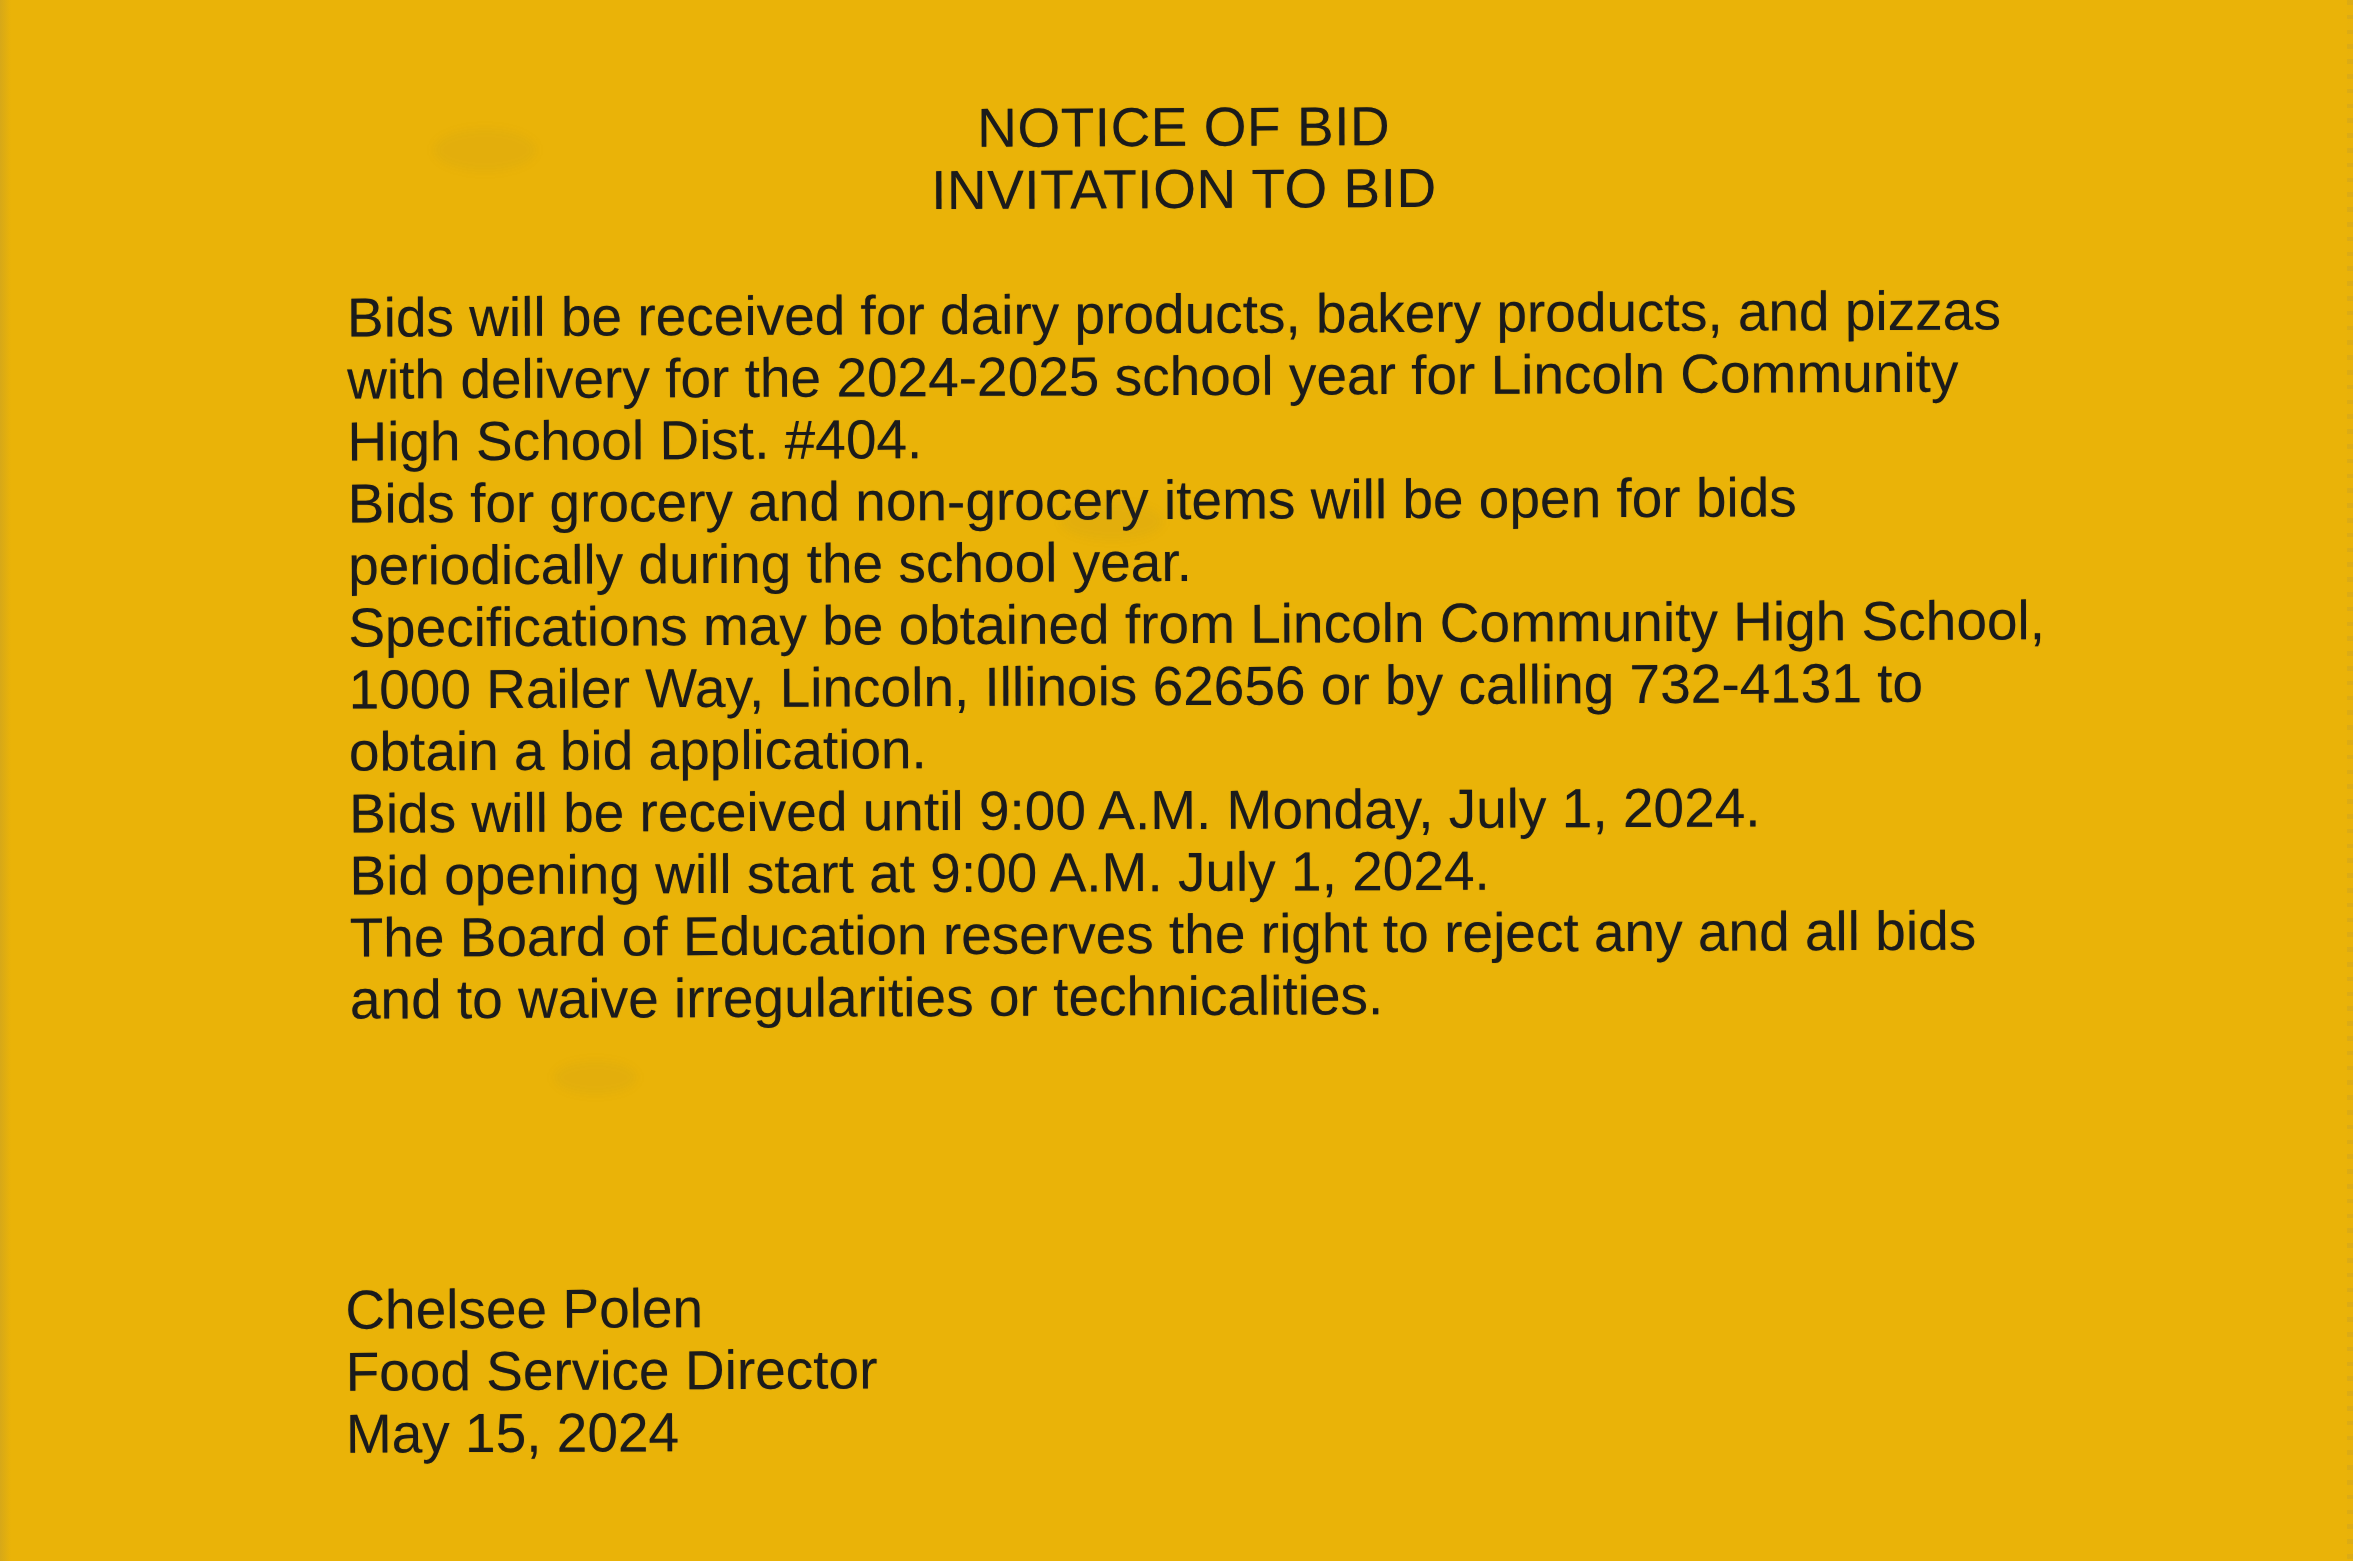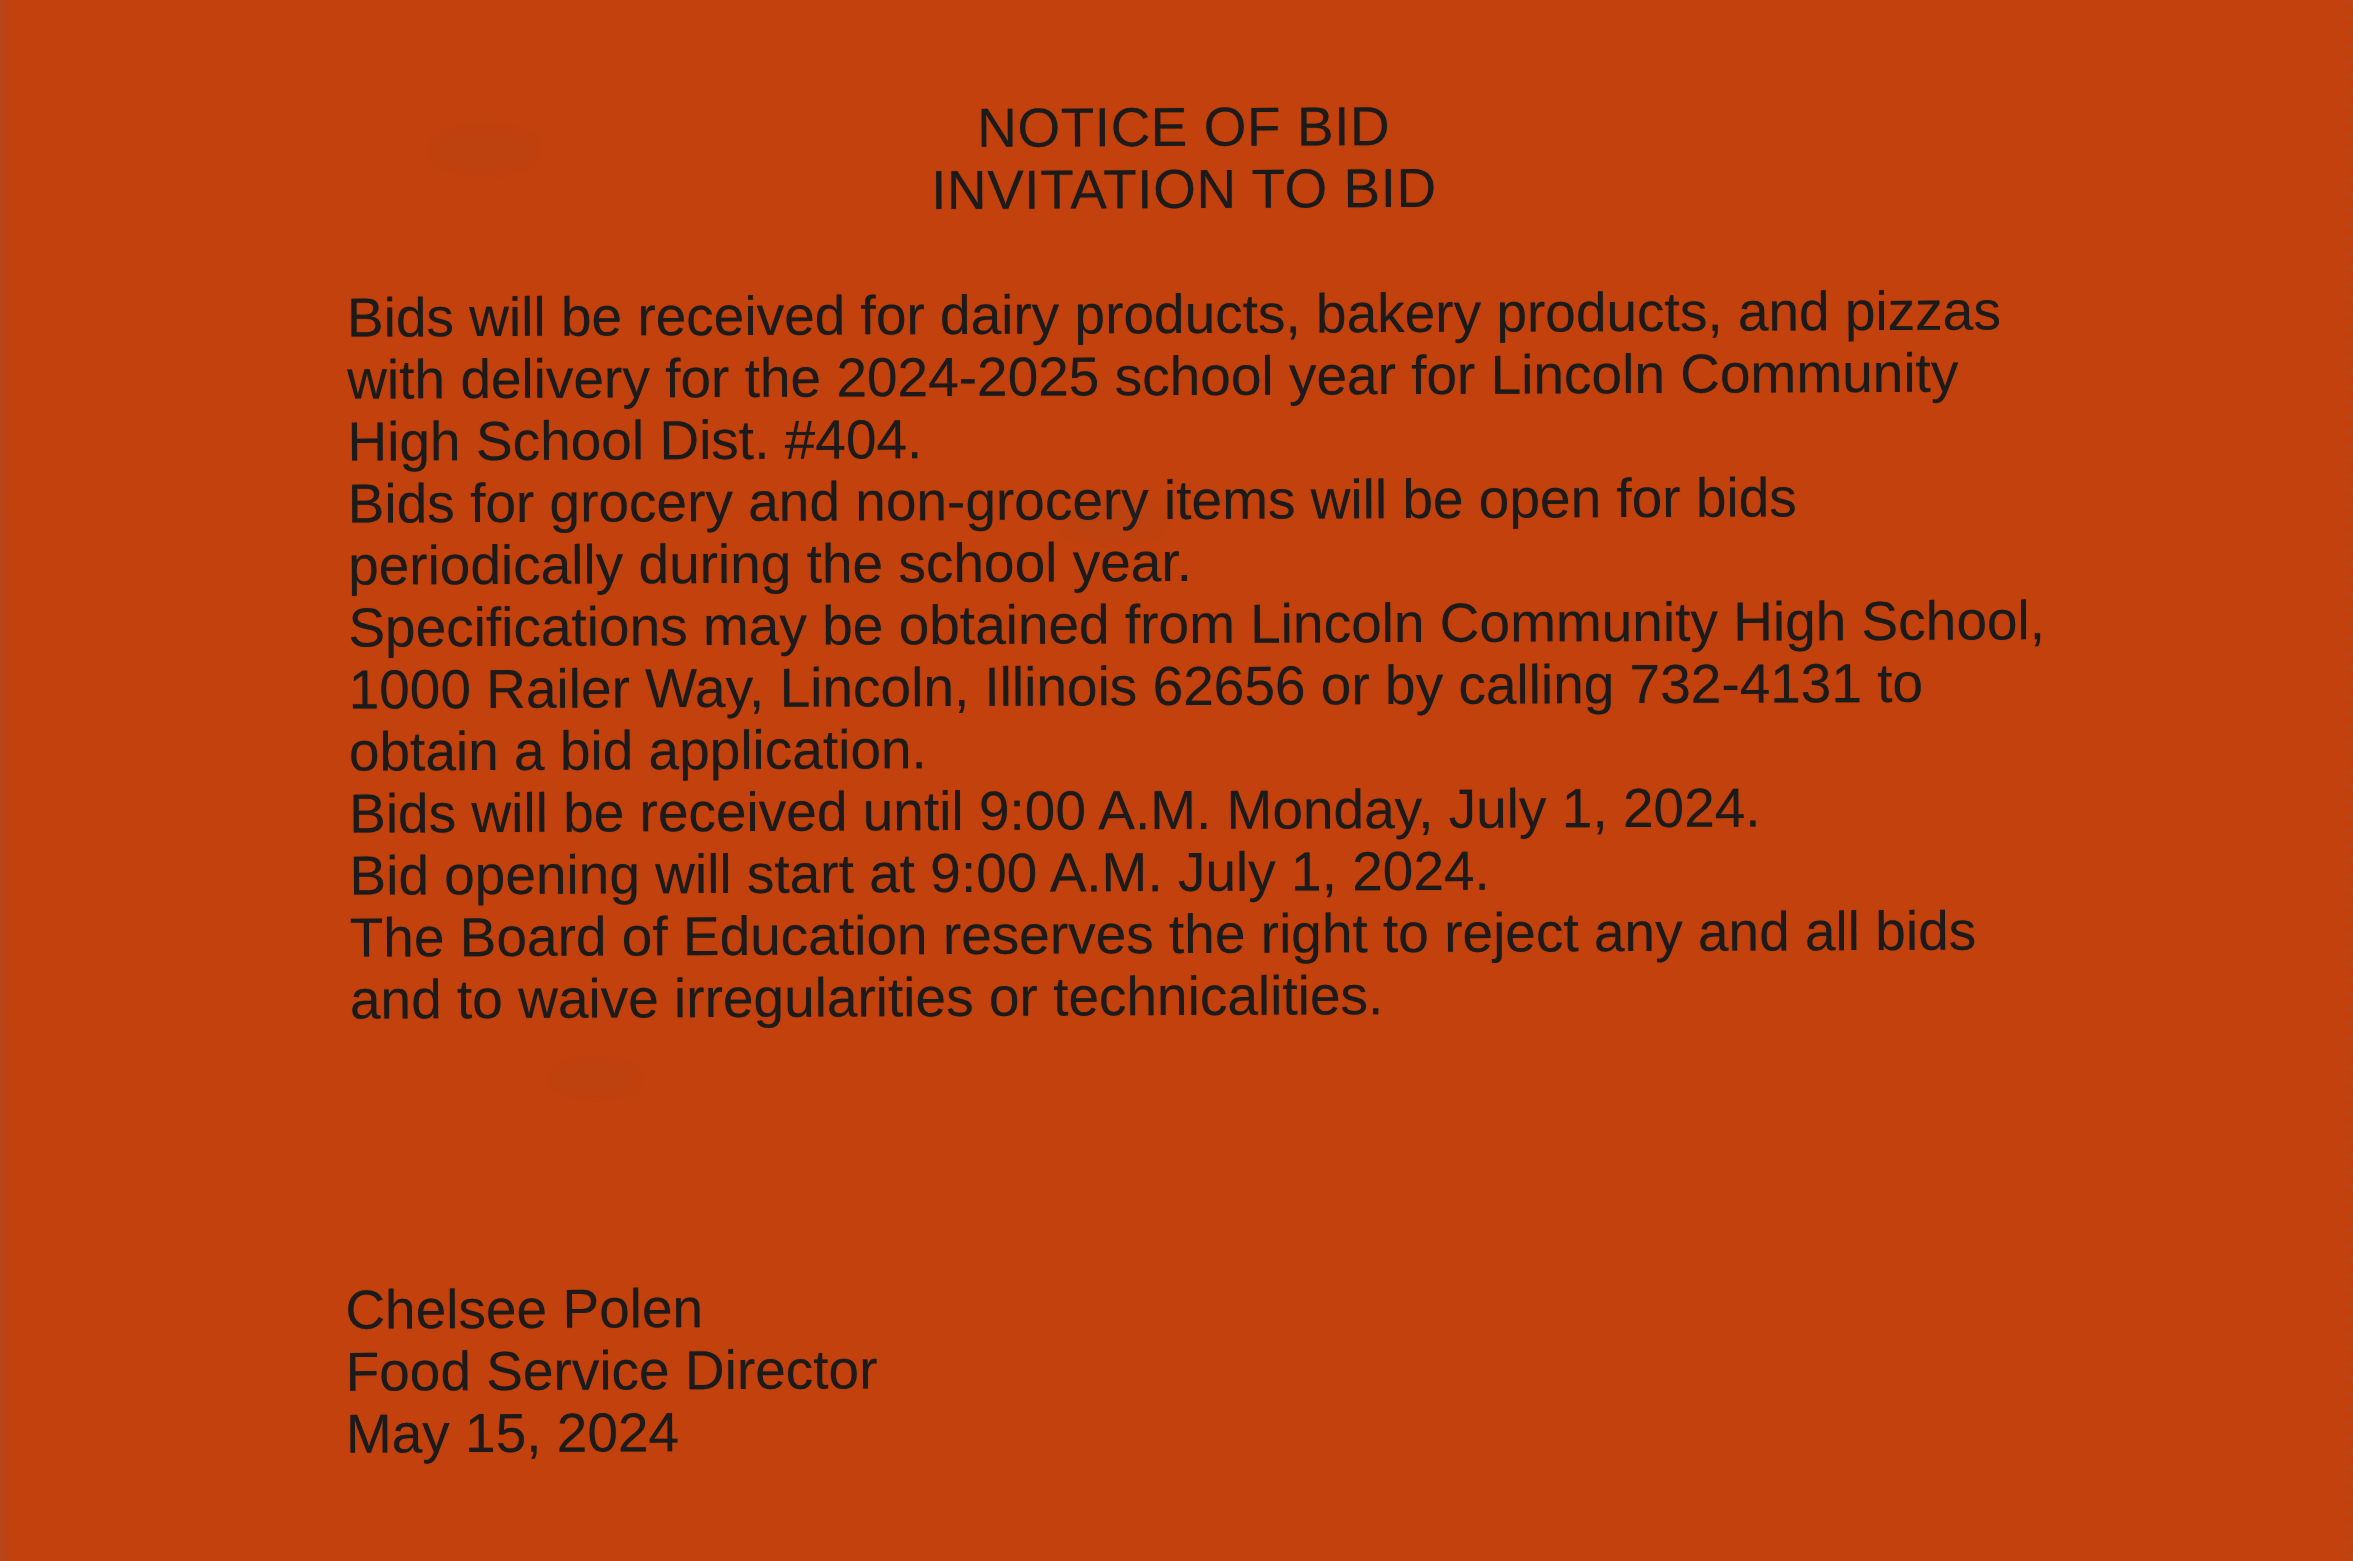--- a/index.html
+++ b/index.html
@@ -5,21 +5,21 @@
   html, body {
     margin: 0;
     padding: 0;
     background: #fdfdfd;
   }
   .page {
     position: relative;
     width: 2353px;
     height: 1562px;
     overflow: hidden;
-    background: #c2410c;
+    background: #eab308;
     font-family: "Liberation Sans", sans-serif;
     color: #1b1b1b;
   }
   
   .tilt {
     position: absolute;
     inset: 0;
     transform: rotate(-0.25deg);
     transform-origin: 50% 50%;
   }

